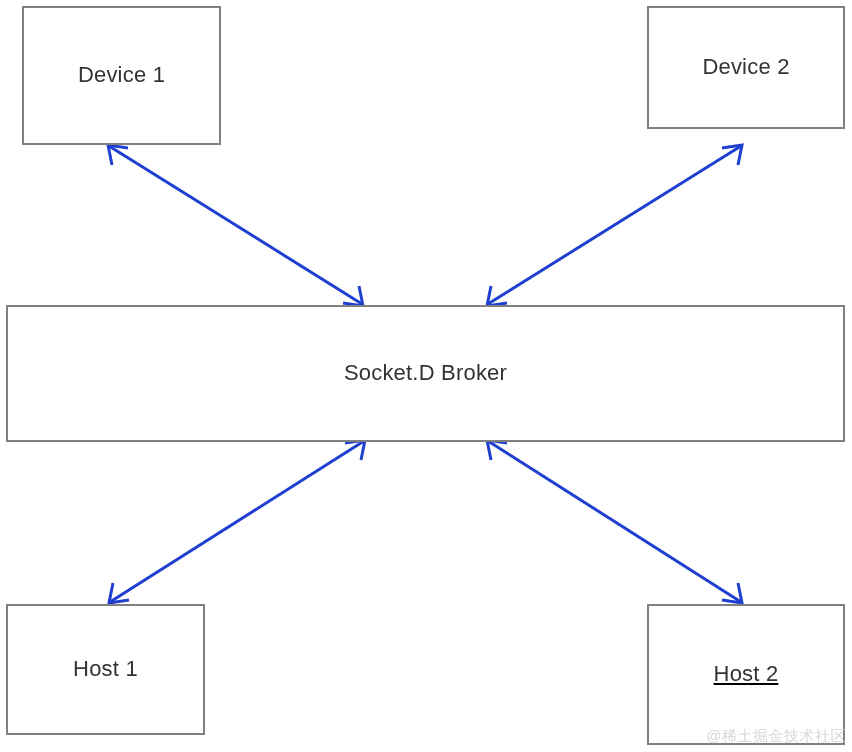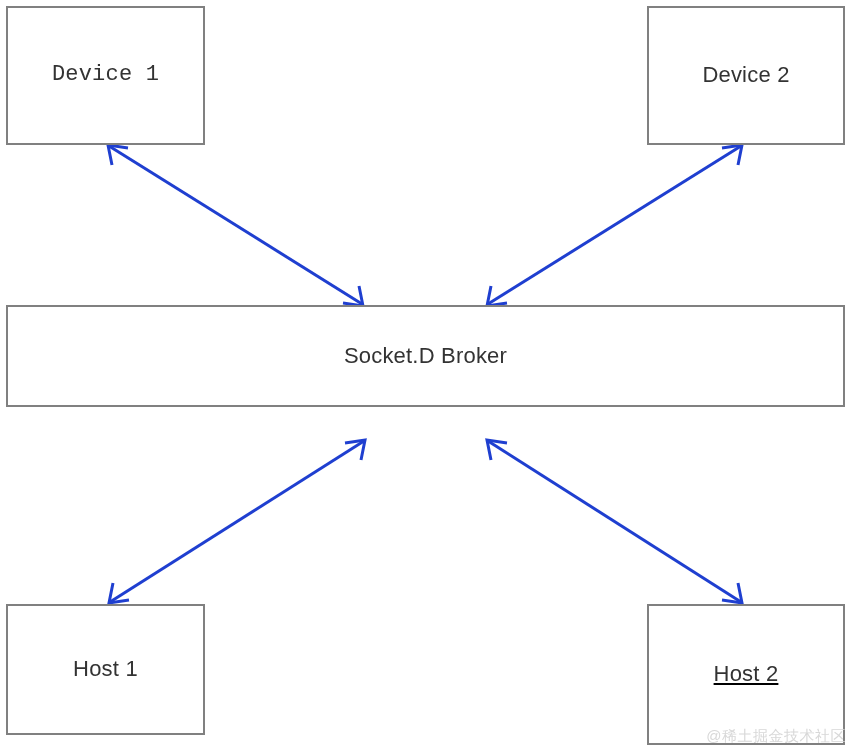--- a/index.html
+++ b/index.html
@@ -28,23 +28,23 @@
     z-index: 2;
   }
   .node-label {
     font-size: 22px;
     color: #333333;
     letter-spacing: 0.2px;
     line-height: 1.2;
     white-space: nowrap;
     user-select: none;
   }
-  #node-device-1 { left: 6px;   top: 6px;   width: 199px; height: 139px; font-family: Liberation Mono, monospace; }
-  #node-device-2 { left: 647px; top: 6px;   width: 198px; height: 139px; }
-  #node-broker   { left: 6px;   top: 305px; width: 839px; height: 102px; }
+  #node-device-1 { left: 22px;   top: 6px;   width: 199px; height: 139px; }
+  #node-device-2 { left: 647px; top: 6px;   width: 198px; height: 123px; }
+  #node-broker   { left: 6px;   top: 305px; width: 839px; height: 137px; }
   #node-host-1   { left: 6px;   top: 604px; width: 199px; height: 131px; }
   #node-host-2   { left: 647px; top: 604px; width: 198px; height: 141px; text-decoration: underline; }
 
   #edge-layer {
     position: absolute;
     left: 0;
     top: 0;
     width: 852px;
     height: 752px;
     z-index: 1;

